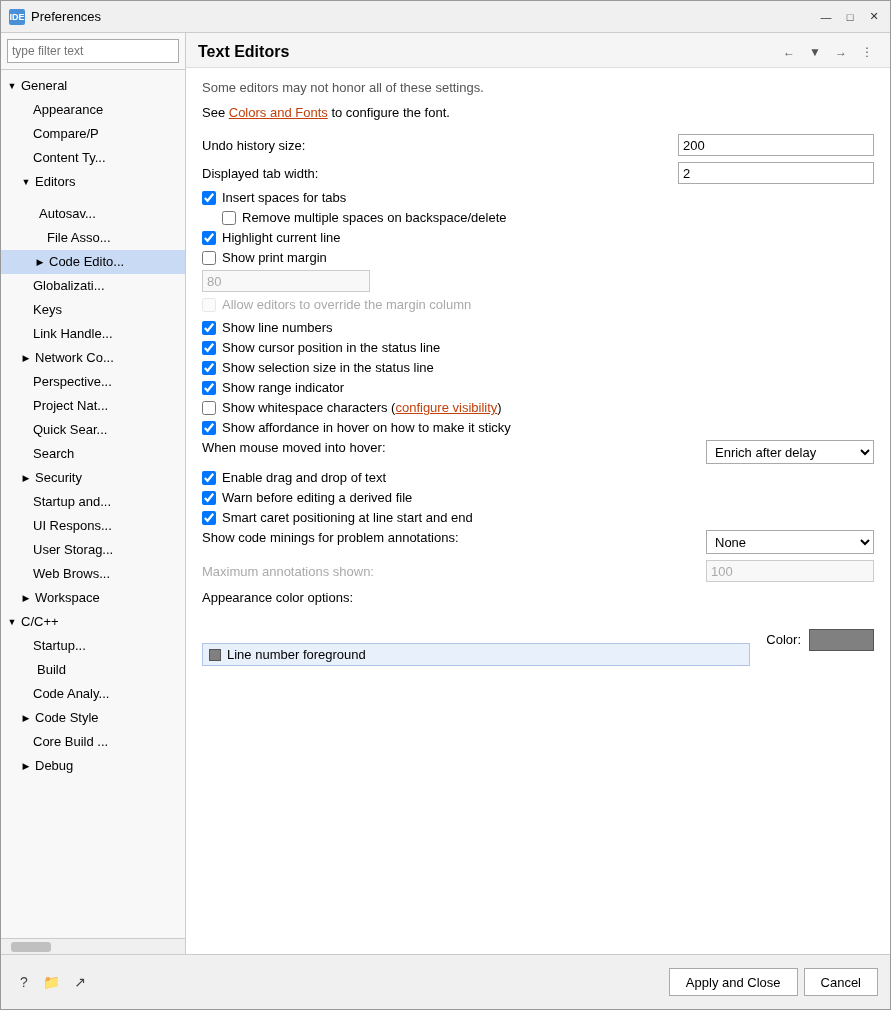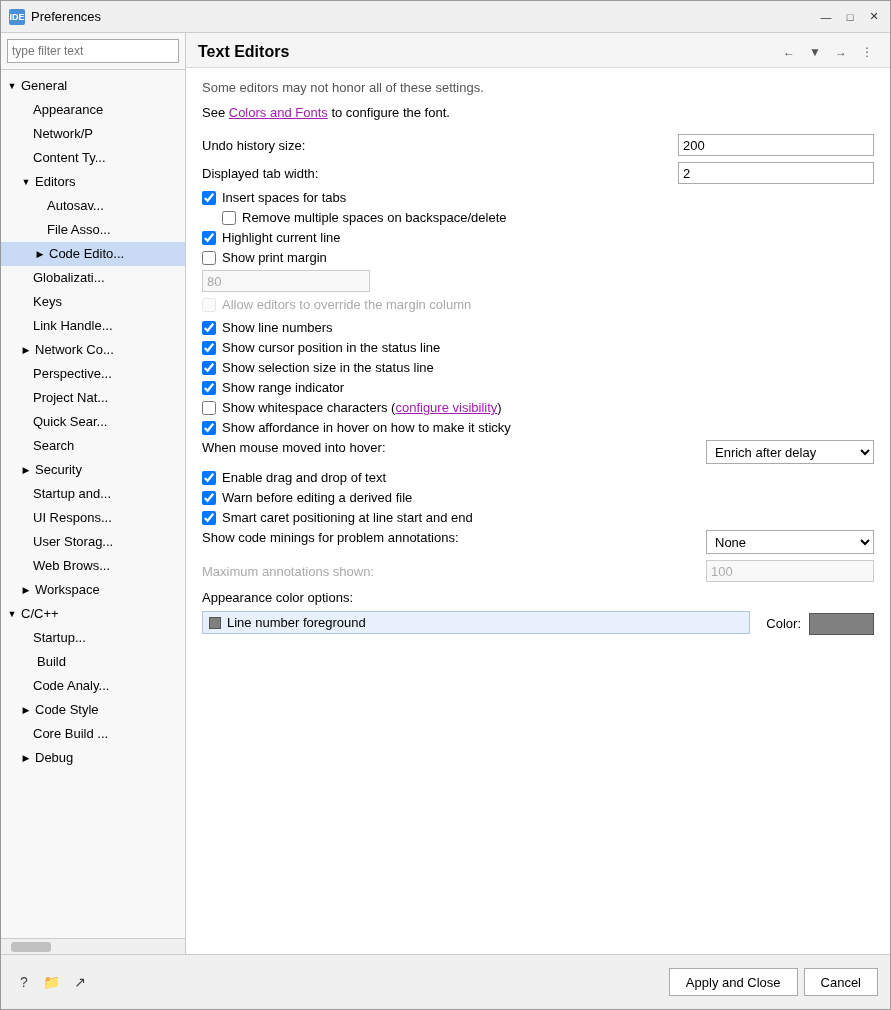--- a/index.html
+++ b/index.html
@@ -181,21 +181,21 @@
       margin-bottom: 10px;
       font-size: 13px;
     }
 
     .see-also {
       margin-bottom: 14px;
       font-size: 13px;
     }
 
     .link {
-      color: #a21caf;
+      color: #c2410c;
       text-decoration: underline;
       cursor: pointer;
     }
 
     .form-row {
       display: flex;
       align-items: center;
       margin-bottom: 6px;
     }
 
@@ -404,31 +404,31 @@
       <div class="tree-item" style="padding-left: 4px;">
             <span class="arrow">▼</span>
             <span class="label">General</span>
           </div>
           <div class="tree-item" style="padding-left: 18px;">
             <span style="width: 14px; display: inline-block;"></span>
             <span class="label">Appearance</span>
           </div>
           <div class="tree-item" style="padding-left: 18px;">
             <span style="width: 14px; display: inline-block;"></span>
-            <span class="label">Network/P</span>
+            <span class="label">Compare/P</span>
           </div>
           <div class="tree-item" style="padding-left: 18px;">
             <span style="width: 14px; display: inline-block;"></span>
             <span class="label">Content Ty...</span>
           </div>
           <div class="tree-item" style="padding-left: 18px;">
             <span class="arrow">▼</span>
             <span class="label">Editors</span>
           </div>
-          <div class="tree-item" style="padding-left: 32px;">
+          <div class="tree-item" style="padding-left: 24px; margin-top: 8px;">
             <span style="width: 14px; display: inline-block;"></span>
             <span class="label">Autosav...</span>
           </div>
           <div class="tree-item" style="padding-left: 32px;">
             <span style="width: 14px; display: inline-block;"></span>
             <span class="label">File Asso...</span>
           </div>
           <div class="tree-item selected" style="padding-left: 32px;">
             <span class="arrow">▶</span>
             <span class="label">Code Edito...</span>
@@ -655,21 +655,21 @@
 
         <div class="print-margin-row">
           <span class="print-margin-label">Maximum annotations shown:</span>
           <input class="print-margin-input" type="text" value="100" disabled="" style="">
         </div>
 
         <div class="appearance-section">
           <p class="appearance-title">Appearance color options:</p>
 
           <div style="display:flex; align-items:center; gap:8px;">
-            <div style="flex:1;">
+            <div style="flex:1;margin-top:32px;">
               <div class="color-list-item">
                 <div class="color-swatch-small"></div>
                 <span class="color-item-label">Line number foreground</span>
               </div>
             </div>
             <span class="color-label">Color:</span>
             <div class="color-swatch-large"></div>
           </div>
         </div>
 

